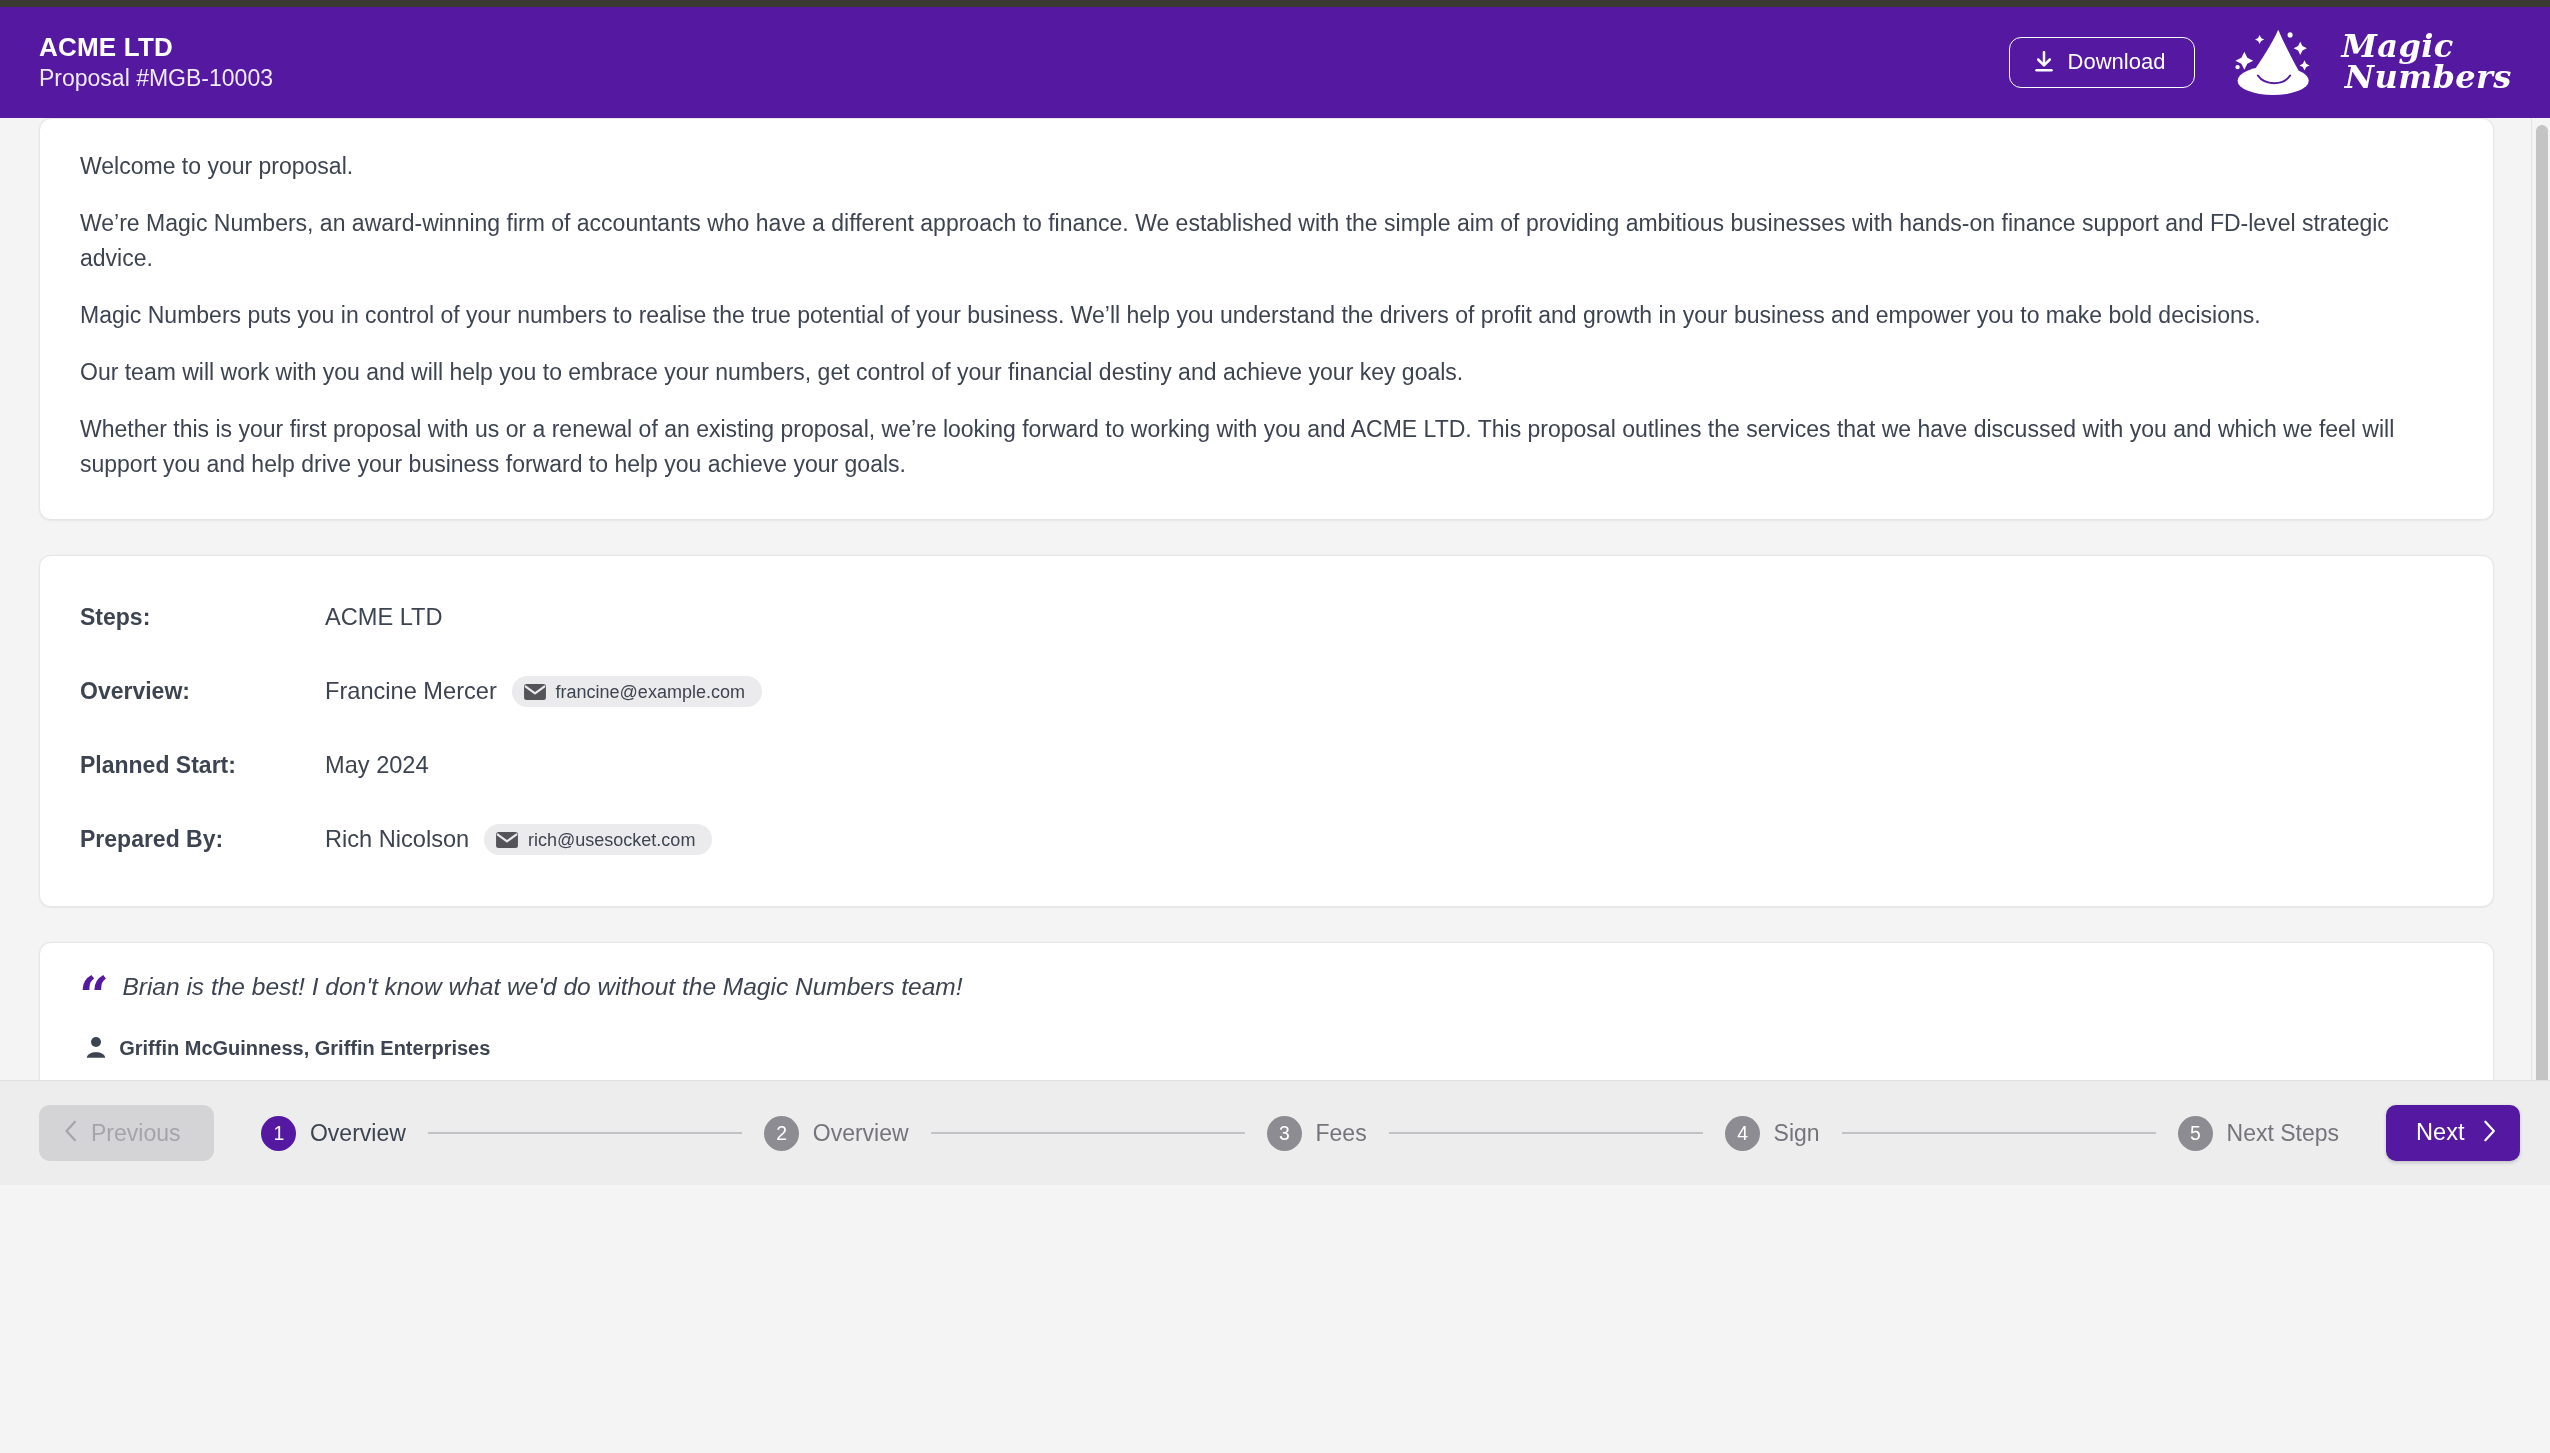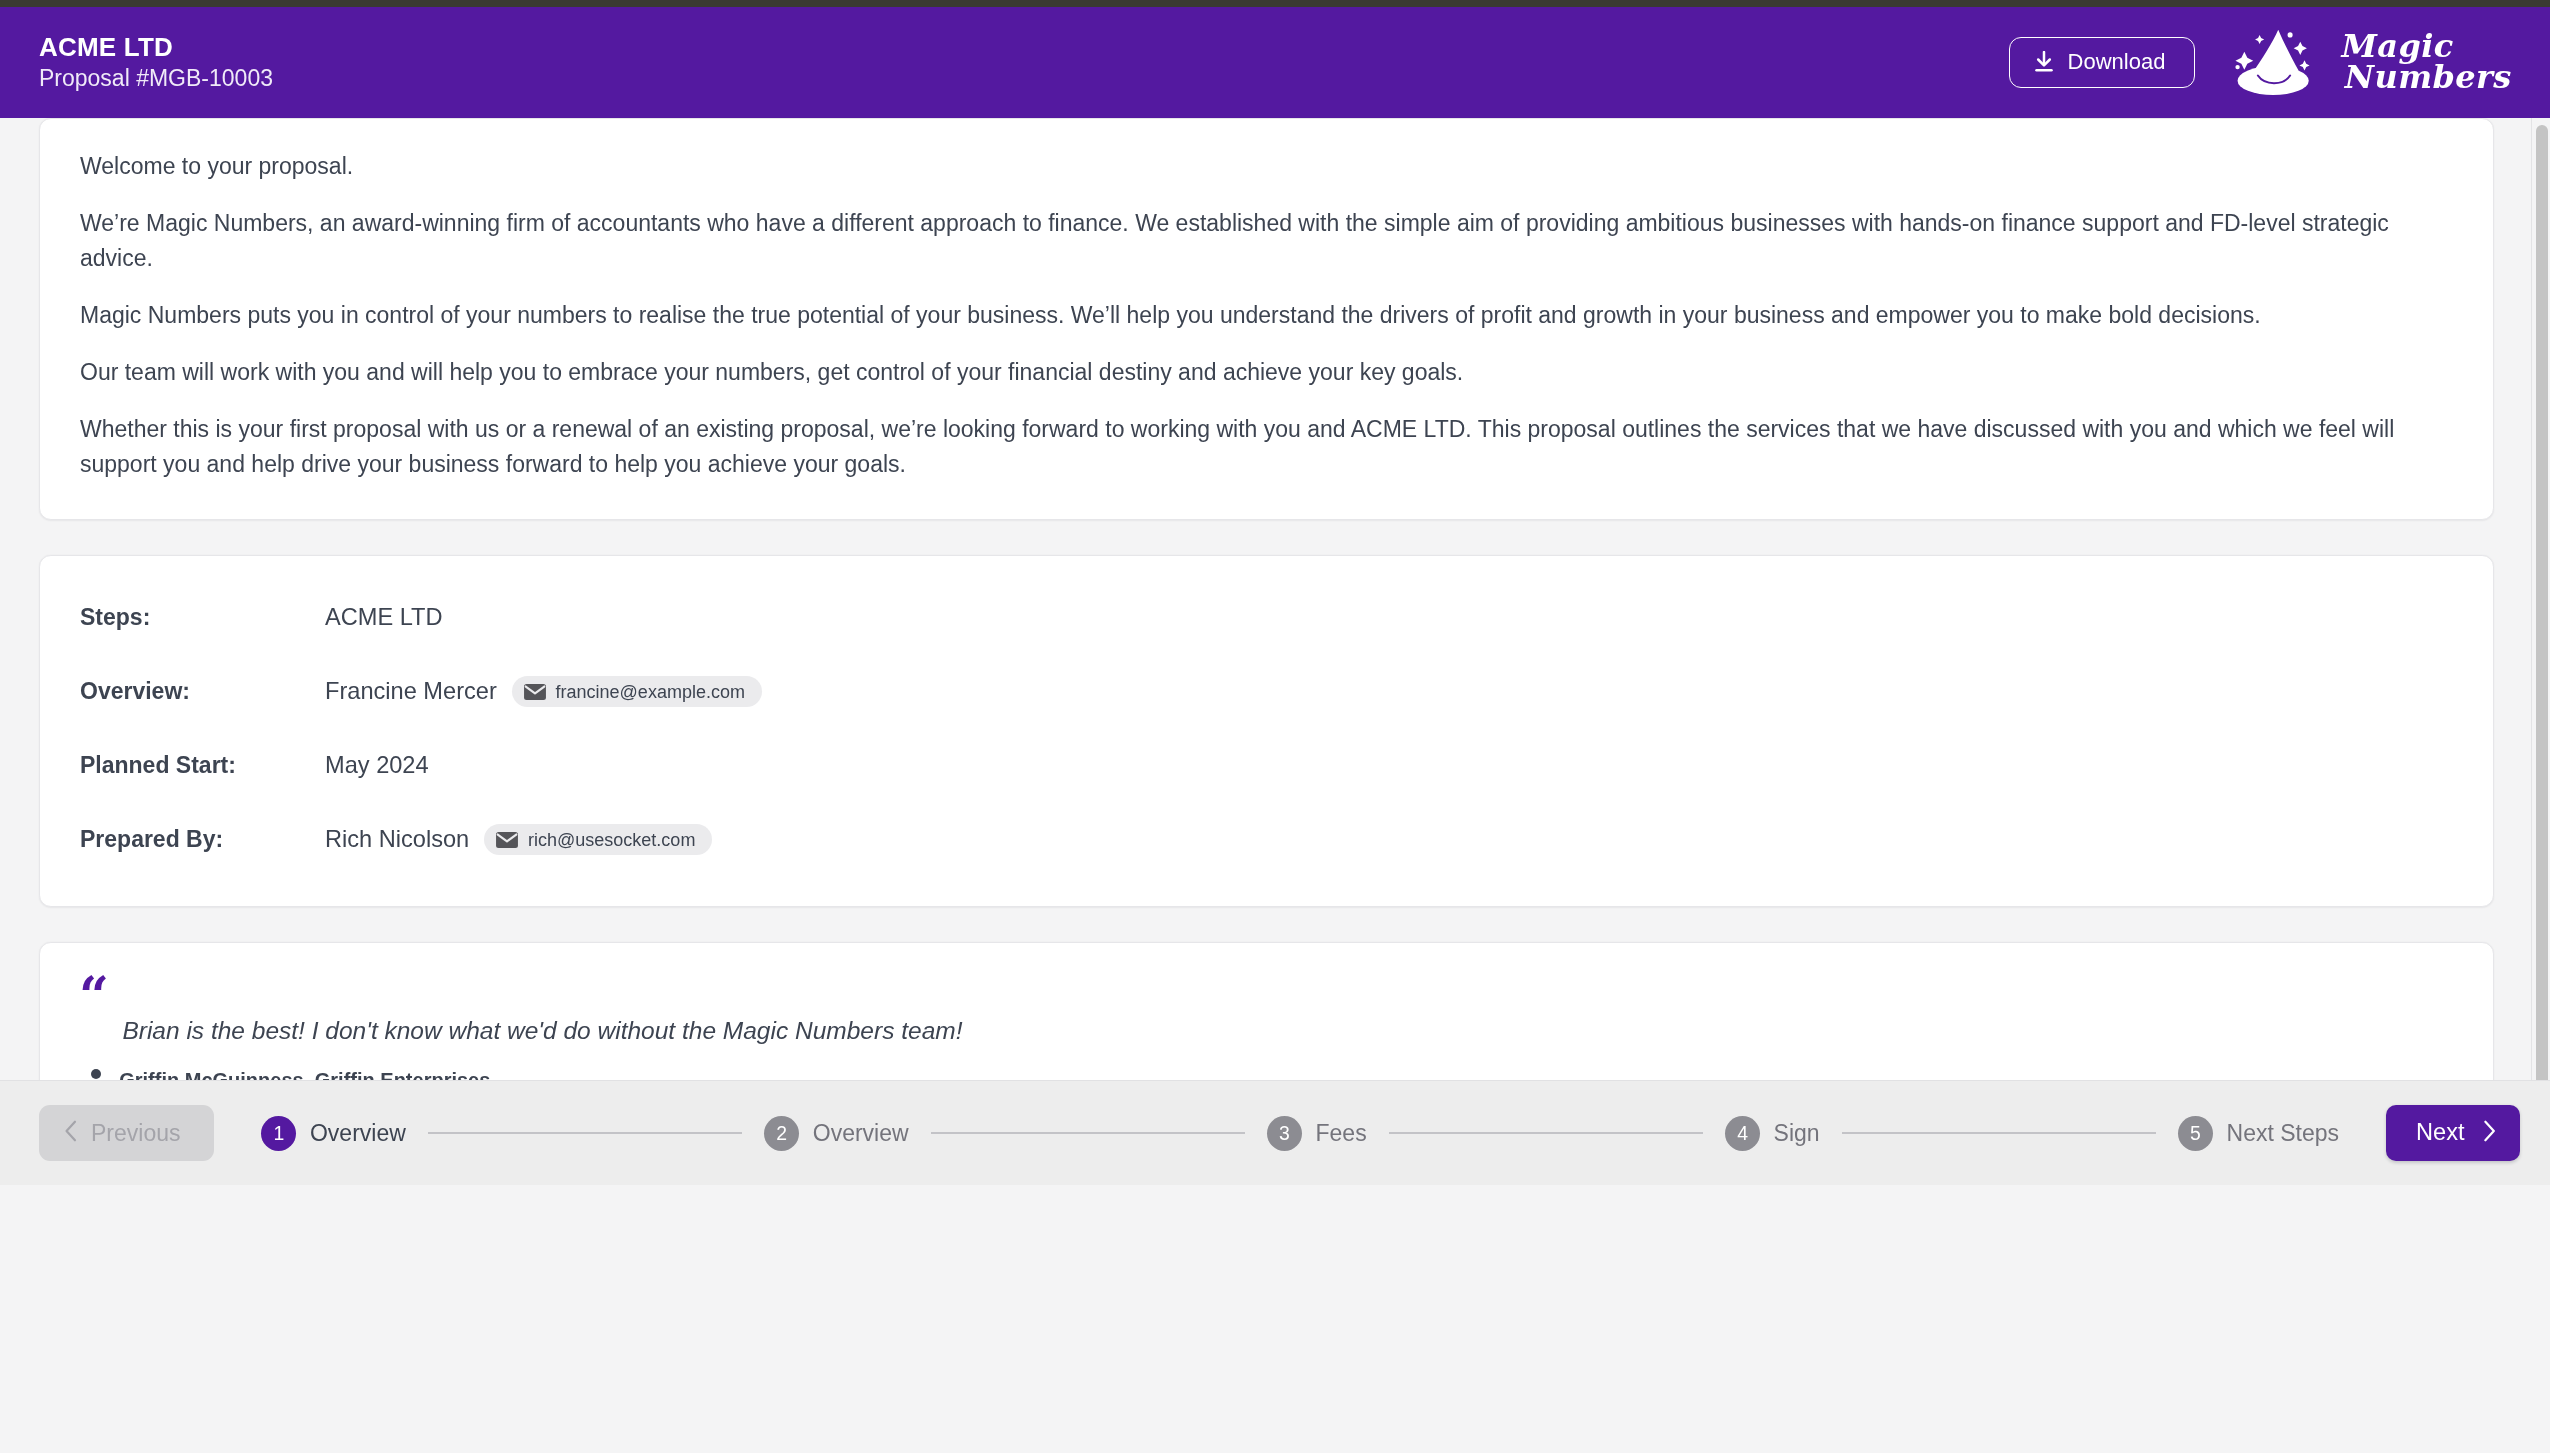--- a/index.html
+++ b/index.html
@@ -186,21 +186,20 @@
     font-weight: 700;
     line-height: 0.72;
     margin-top: 5px;
   }
 
   .quote-text {
     font-size: 24.5px;
     font-style: italic;
     color: #3d4451;
     line-height: 1.25;
-    margin-top: 44px;
   }
 
   .quote-author {
     display: flex;
     align-items: center;
     gap: 13.5px;
     margin: 22px 0 0 6.7px;
   }
   .quote-author-name {
     font-size: 20px;

